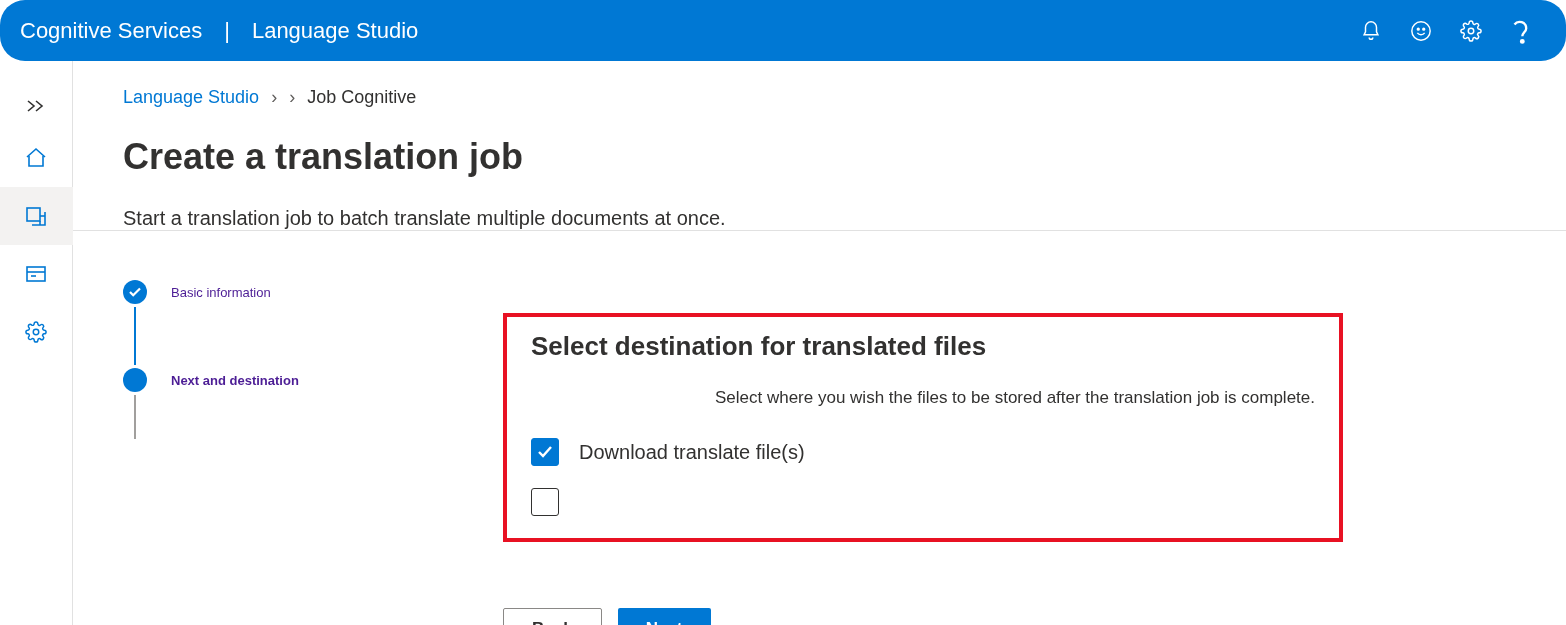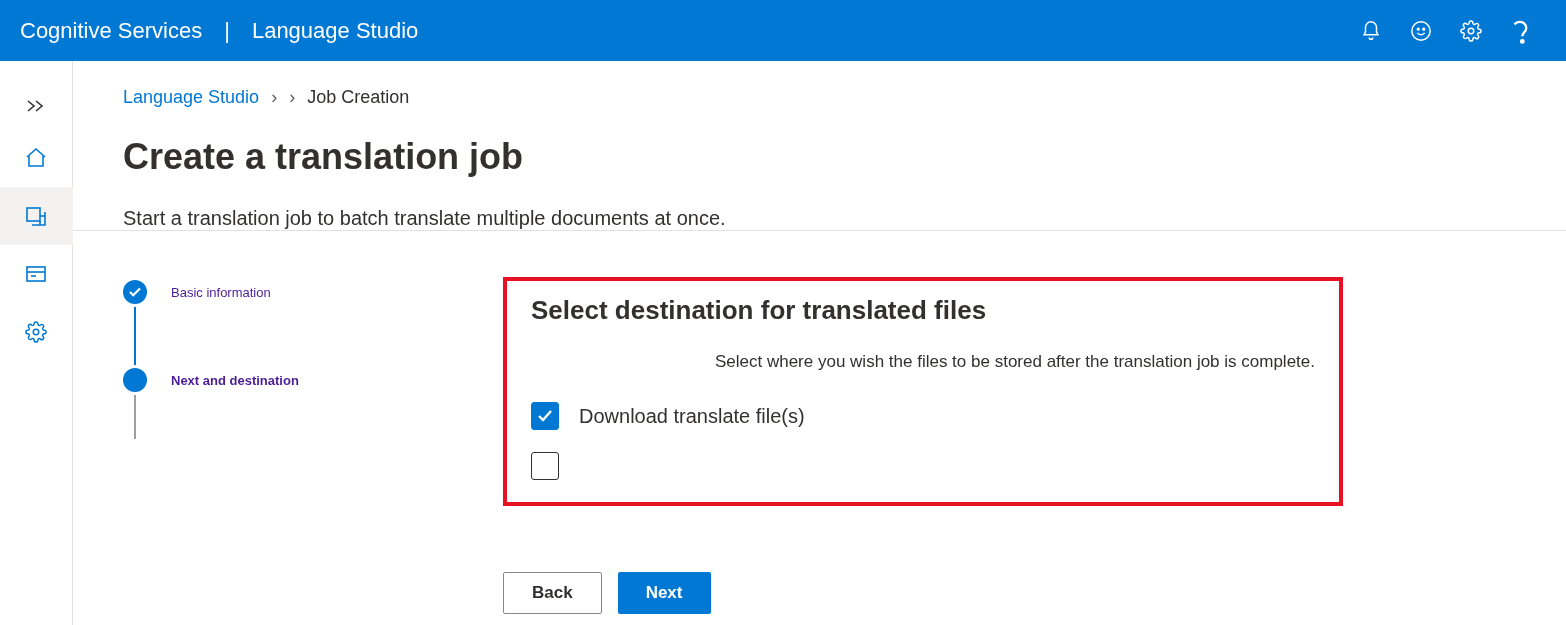--- a/index.html
+++ b/index.html
@@ -1,18 +1,18 @@
 <!DOCTYPE html>
 <html><head>
   <meta charset="utf-8">
   <style>
     * { margin:0; padding:0; box-sizing:border-box; font-family:"Segoe UI",Arial,sans-serif; }
     body { background:#fff; color:#323130; width:1566px; height:625px; overflow:hidden; }
 
-    .topbar { height:61px; background:#0078d4; color:#fff; display:flex; align-items:center; padding:0 20px; }
+    .topbar { height:61px; background:#0078d4; color:#fff; display:flex; align-items:center; padding:0 20px;border-radius:25px; }
     .topbar-left { display:flex; align-items:center; font-size:22px; font-weight:400; flex:1; }
     .divider { margin:0 22px; color:#fff; font-weight:300; }
     .topbar-icons { display:flex; align-items:center; gap:28px; padding-right:14px; }
     .topbar-icons .ic { width:22px; height:22px; display:flex; align-items:center; justify-content:center; cursor:pointer; }
 
     .shell { display:flex; height:564px; }
     .rail { width:73px; border-right:1px solid #e1e1e1; display:flex; flex-direction:column; align-items:center; padding-top:22px; gap:0; }
     .rail-btn { width:73px; height:58px; display:flex; align-items:center; justify-content:center; cursor:pointer; }
     .rail-btn.expanded { height:46px; }
     .rail-btn.active { background:#f3f2f1; }
@@ -30,21 +30,21 @@
     .lower { display:flex; padding-top:46px; }
     .steps { width:380px; padding-left:0; }
     .step { display:flex; align-items:center; gap:24px; height:30px; margin-bottom:0; }
     .step-circle { width:24px; height:24px; border-radius:50%; background:#0078d4; display:flex; align-items:center; justify-content:center; flex-shrink:0; }
     .step-line { width:2px; height:58px; background:#a19f9d; margin-left:11px; }
     .step-line.done { background:#0078d4; }
     .step-label { font-size:13px; color:#4c1d95; }
     .step.current .step-label { font-weight:600; }
 
     .panel { flex:1; }
-    .callout { border:4px solid #e81123; padding:14px 24px 22px 24px; width:840px; }
+    .callout { border:4px solid #e81123; padding:14px 24px 22px 24px; width:840px;margin-top:36px; }
     h2 { font-size:26px; font-weight:600; margin-bottom:26px; }
     .desc { font-size:17px; margin-bottom:30px;text-align:right; }
     .check-row { display:flex; align-items:center; gap:20px; margin-bottom:22px; cursor:pointer; }
     .cbox { width:28px; height:28px; border:1px solid #323130; border-radius:3px; display:flex; align-items:center; justify-content:center; flex-shrink:0; }
     .cbox.checked { background:#0078d4; border-color:#0078d4; }
     .check-label { font-size:20px; }
 
     .actions { display:flex; gap:16px; margin-top:66px; }
     .btn { height:42px; padding:0 28px; font-size:17px; font-weight:600; border-radius:2px; cursor:pointer; border:none; }
     .btn-secondary { background:#fff; border:1px solid #8a8886; color:#323130; }
@@ -124,21 +124,21 @@
           <path d="M19.4 15a1.7 1.7 0 00.34 1.87l.06.06a2 2 0 11-2.83 2.83l-.06-.06a1.7 1.7 0 00-1.87-.34 1.7 1.7 0 00-1 1.56V21a2 2 0 11-4 0v-.09a1.7 1.7 0 00-1-1.56 1.7 1.7 0 00-1.87.34l-.06.06a2 2 0 11-2.83-2.83l.06-.06A1.7 1.7 0 004.6 15a1.7 1.7 0 00-1.56-1H3a2 2 0 110-4h.09a1.7 1.7 0 001.56-1 1.7 1.7 0 00-.34-1.87l-.06-.06a2 2 0 112.83-2.83l.06.06A1.7 1.7 0 009 4.6a1.7 1.7 0 001-1.56V3a2 2 0 114 0v.09a1.7 1.7 0 001 1.56 1.7 1.7 0 001.87-.34l.06-.06a2 2 0 112.83 2.83l-.06.06A1.7 1.7 0 0019.4 9a1.7 1.7 0 001.56 1H21a2 2 0 110 4h-.09a1.7 1.7 0 00-1.56 1z"></path>
         </svg>
     </div>
   </div>
 
   <div class="main">
     <div class="crumbs">
       <a>Language Studio</a>
       <span class="sep">›</span>
       <span class="sep">›</span>
-      <span class="cur">Job Creation</span>
+      <span class="cur">Job Cognitive</span>
     </div>
 
     <h1>Create a translation job</h1>
     <p class="subtitle">Start a translation job to batch translate multiple documents at once.</p>
 
     <div class="divider-line"></div>
 
     <div class="lower">
       <div class="steps">
         <div class="step">

